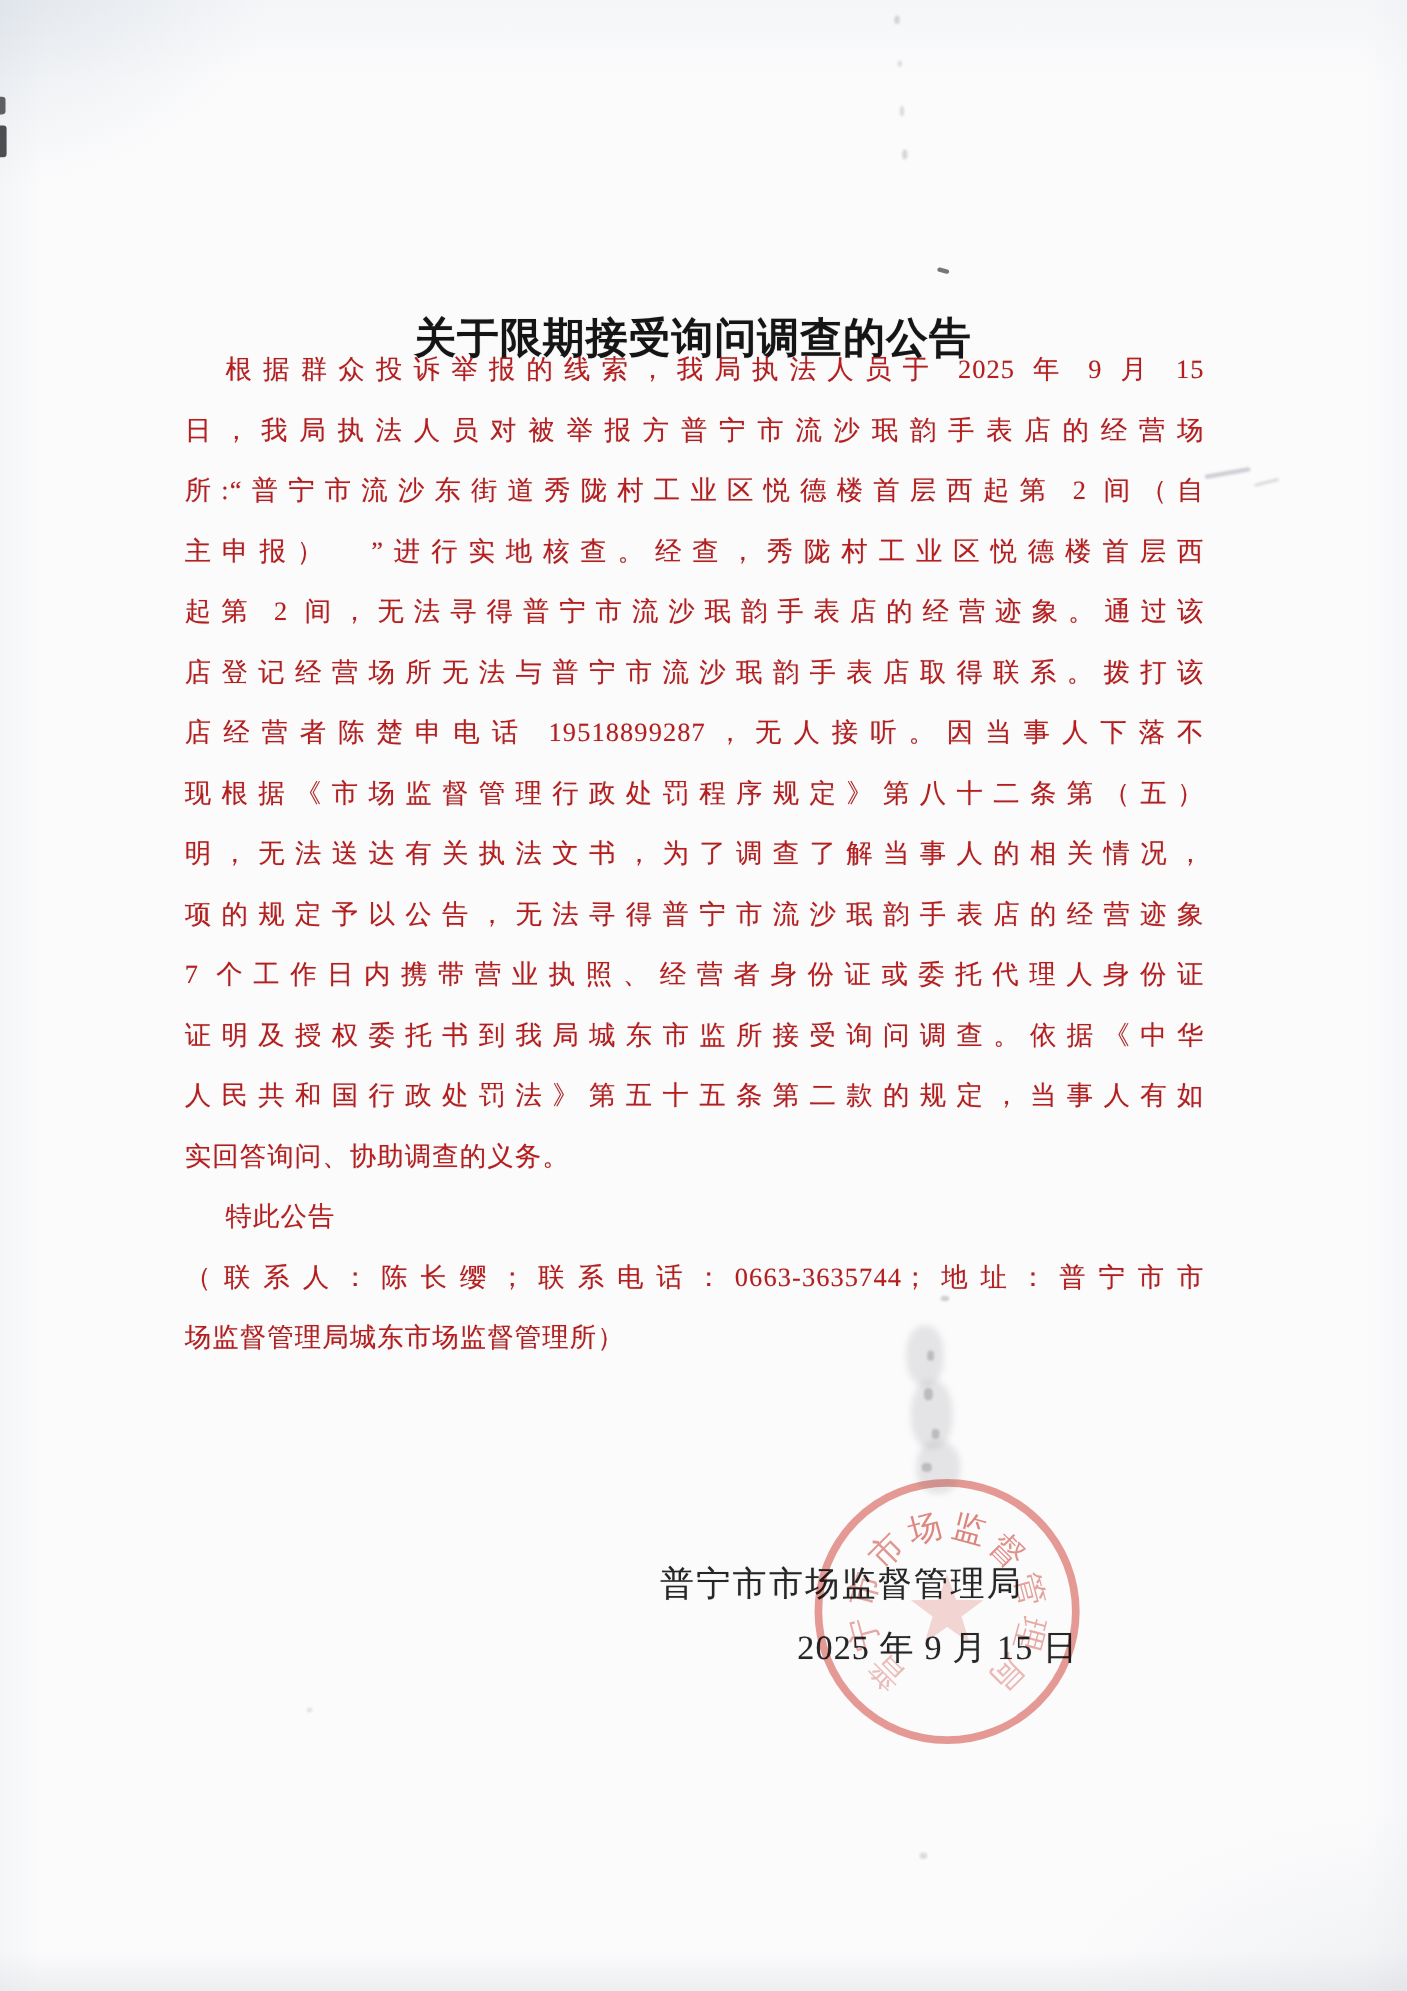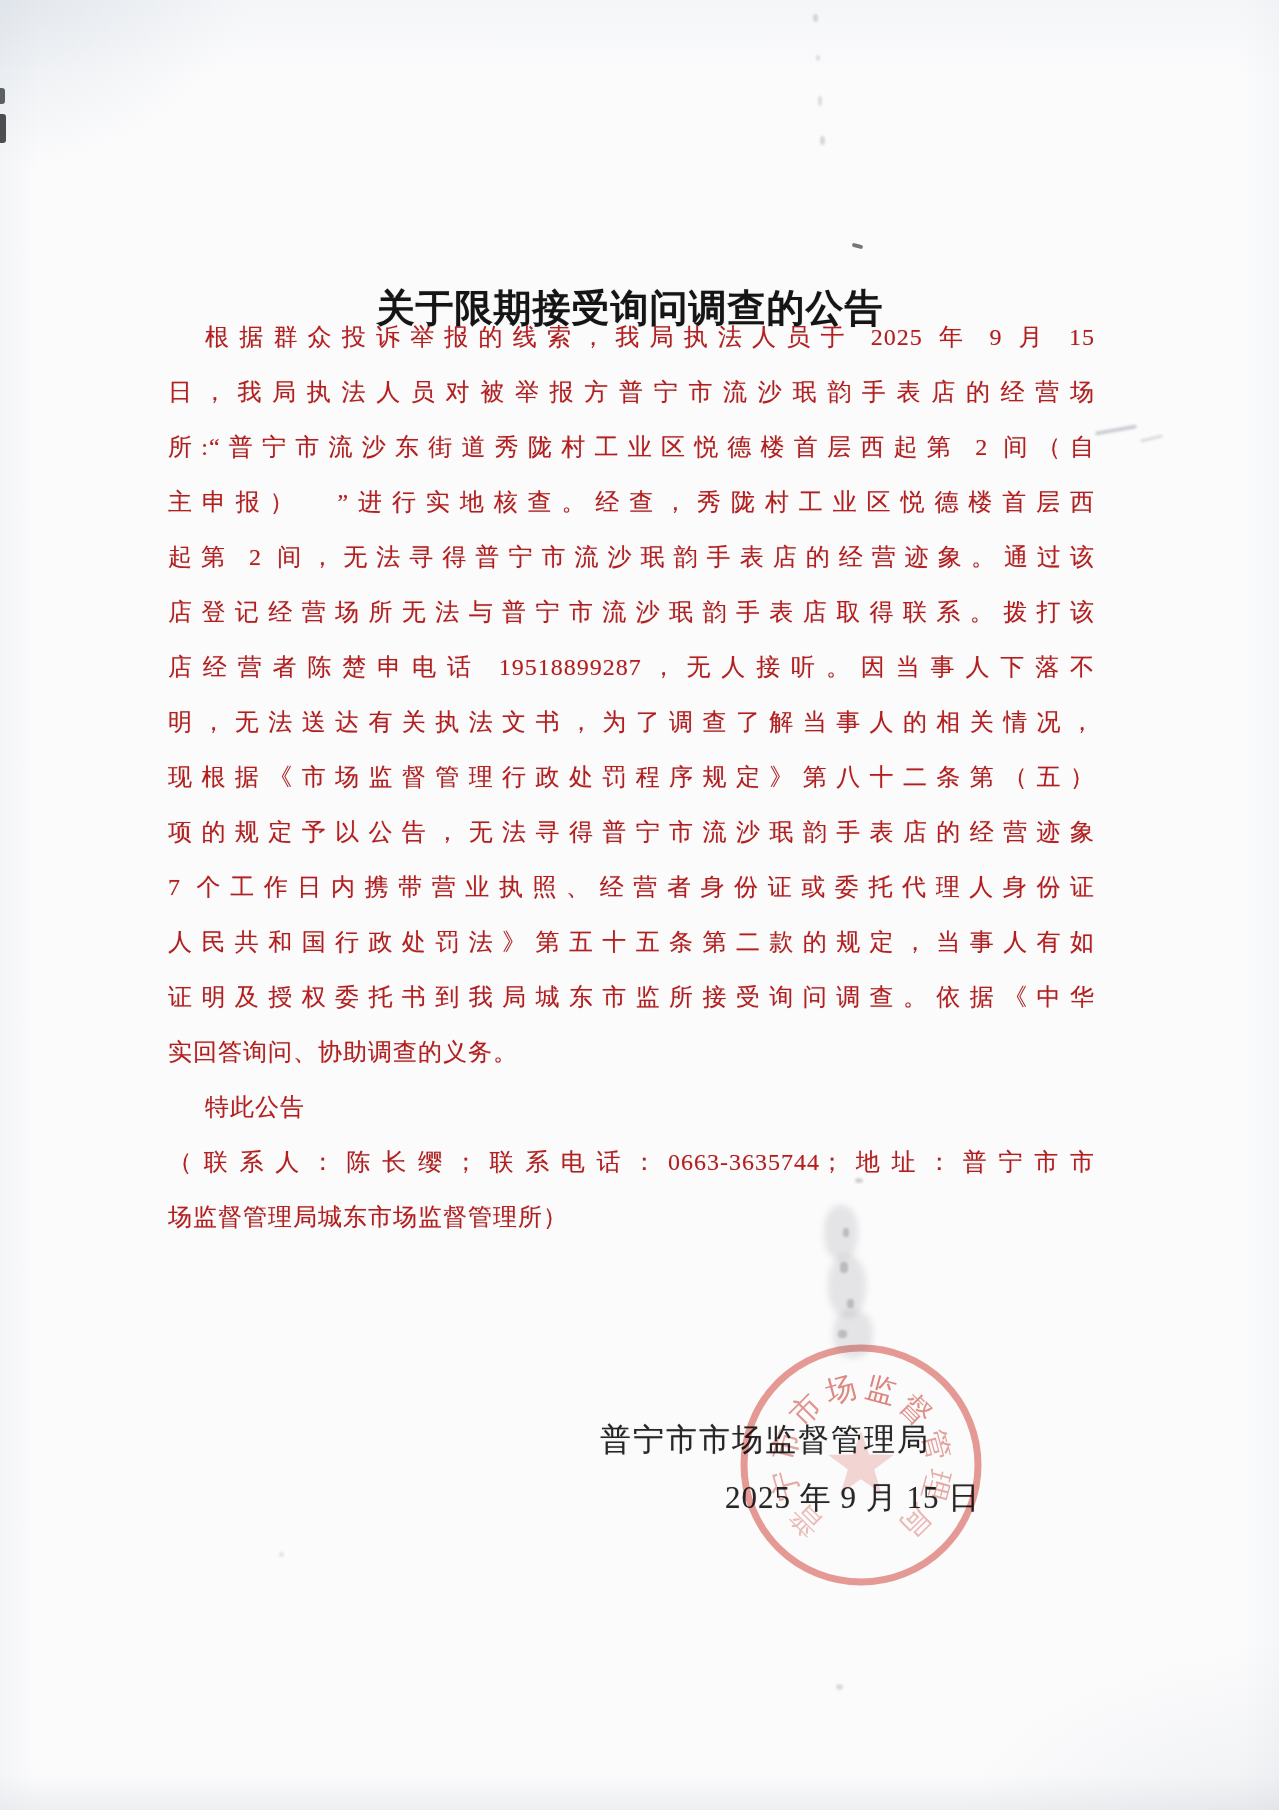--- a/index.html
+++ b/index.html
@@ -64,26 +64,26 @@
 <div class="title">关于限期接受询问调查的公告</div>
 
 <div class="bodyblock">
   <div class="line j ind">根据群众投诉举报的线索，我局执法人员于 2025 年 9 月 15</div>
   <div class="line j">日，我局执法人员对被举报方普宁市流沙珉韵手表店的经营场</div>
   <div class="line j">所:“普宁市流沙东街道秀陇村工业区悦德楼首层西起第 2 间（自</div>
   <div class="line j">主申报）　”进行实地核查。经查，秀陇村工业区悦德楼首层西</div>
   <div class="line j">起第 2 间，无法寻得普宁市流沙珉韵手表店的经营迹象。通过该</div>
   <div class="line j">店登记经营场所无法与普宁市流沙珉韵手表店取得联系。拨打该</div>
   <div class="line j">店经营者陈楚申电话 19518899287，无人接听。因当事人下落不</div>
+  <div class="line j">现根据《市场监督管理行政处罚程序规定》第八十二条第（五）</div>
   <div class="line j">明，无法送达有关执法文书，为了调查了解当事人的相关情况，</div>
-  <div class="line j">现根据《市场监督管理行政处罚程序规定》第八十二条第（五）</div>
   <div class="line j">项的规定予以公告，无法寻得普宁市流沙珉韵手表店的经营迹象</div>
   <div class="line j">7 个工作日内携带营业执照、经营者身份证或委托代理人身份证</div>
+  <div class="line j">证明及授权委托书到我局城东市监所接受询问调查。依据《中华</div>
   <div class="line j">人民共和国行政处罚法》第五十五条第二款的规定，当事人有如</div>
-  <div class="line j">证明及授权委托书到我局城东市监所接受询问调查。依据《中华</div>
   <div class="line">实回答询问、协助调查的义务。</div>
   <div class="line ind">特此公告</div>
   <div class="line j">（联系人：陈长缨；联系电话：0663-3635744；地址：普宁市市</div>
   <div class="line">场监督管理局城东市场监督管理所）</div>
 </div>
 
 <div class="issuer">普宁市市场监督管理局</div>
 <div class="date">2025 年 9 月 15 日</div>
 
 <svg class="seal" viewBox="0 0 252 252">

